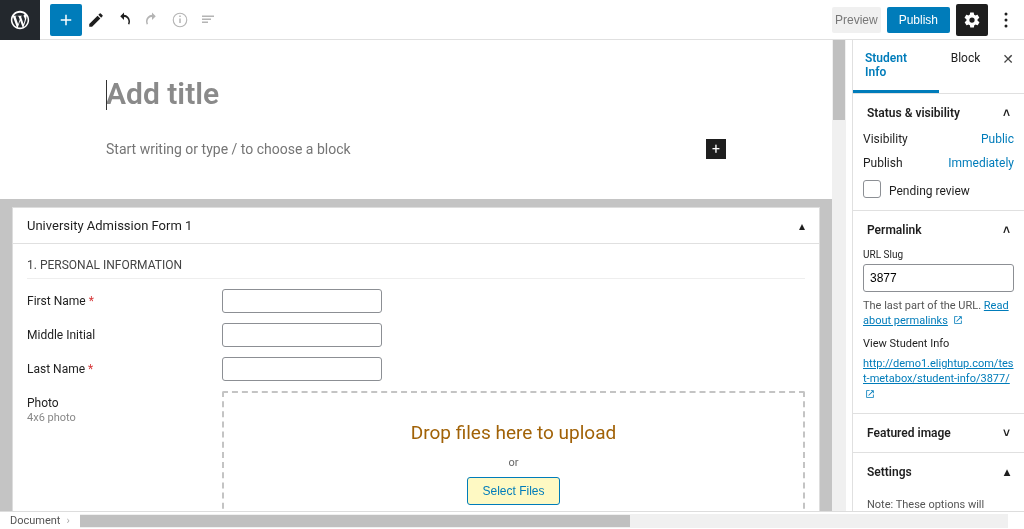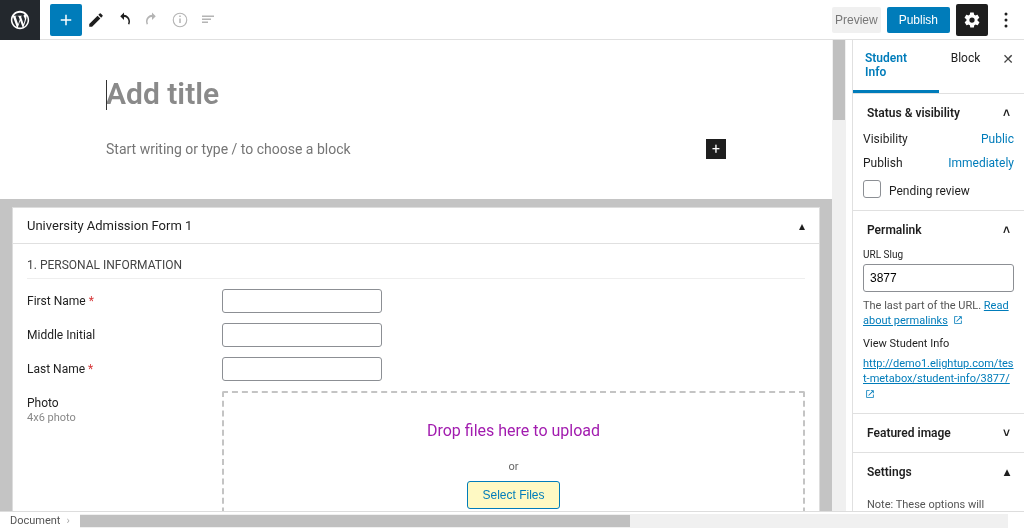--- a/index.html
+++ b/index.html
@@ -34,21 +34,21 @@
 .metabox { background: #fff; border: 1px solid #ddd; }
 .metabox-head { display: flex; justify-content: space-between; align-items: center; padding: 10px 14px; border-bottom: 1px solid #e0e0e0; font-size: 13px; cursor: pointer; }
 .metabox-body { padding: 10px 14px 16px; }
 .section-title { font-size: 12px; color: #444; padding: 4px 0 6px; border-bottom: 1px solid #eee; margin-bottom: 10px; }
 .field-row { display: flex; margin-bottom: 10px; }
 .field-label { width: 195px; font-size: 12px; color: #222; padding-top: 5px; }
 .field-sub { font-size: 11px; color: #888; }
 .req { color: #d63638; }
 .text-input { width: 160px; height: 24px; border: 1px solid #8c8f94; border-radius: 3px; padding: 0 6px; font-size: 12px; }
 .upload-area { flex: 1; border: 2px dashed #c4c4c4; border-radius: 2px; padding: 28px 10px 22px; text-align: center; }
-.upload-title { font-size: 16px; color: #a21caf; margin-bottom: 20px; }
+.upload-title { font-size: 19px; color: #a16207; margin-bottom: 12px; }
 .upload-or { font-size: 11px; color: #666; margin-bottom: 8px; }
 .upload-btn { border: 1px solid #007cba; color: #007cba; background: #fef9c3; padding: 6px 14px; border-radius: 3px; font-size: 12px; cursor: pointer; }
 
 .sidebar { width: 172px; border-left: 1px solid #e0e0e0; overflow-y: auto; font-size: 12px; position: relative; margin-left: 6px; }
 .tabs { display: flex; border-bottom: 1px solid #e0e0e0; }
 .tab { padding: 11px 12px; font-size: 12px; cursor: pointer; color: #1e1e1e; }
 .tab.active { font-weight: 600; border-bottom: 3px solid #007cba; color: #007cba; }
 .tab-close { margin-left: auto; padding: 11px 10px; cursor: pointer; font-size: 14px; color: #444; }
 .panel { border-bottom: 1px solid #e0e0e0; }
 .panel-head { display: flex; justify-content: space-between; align-items: center; padding: 12px 14px; font-weight: 600; font-size: 12px; cursor: pointer; }

